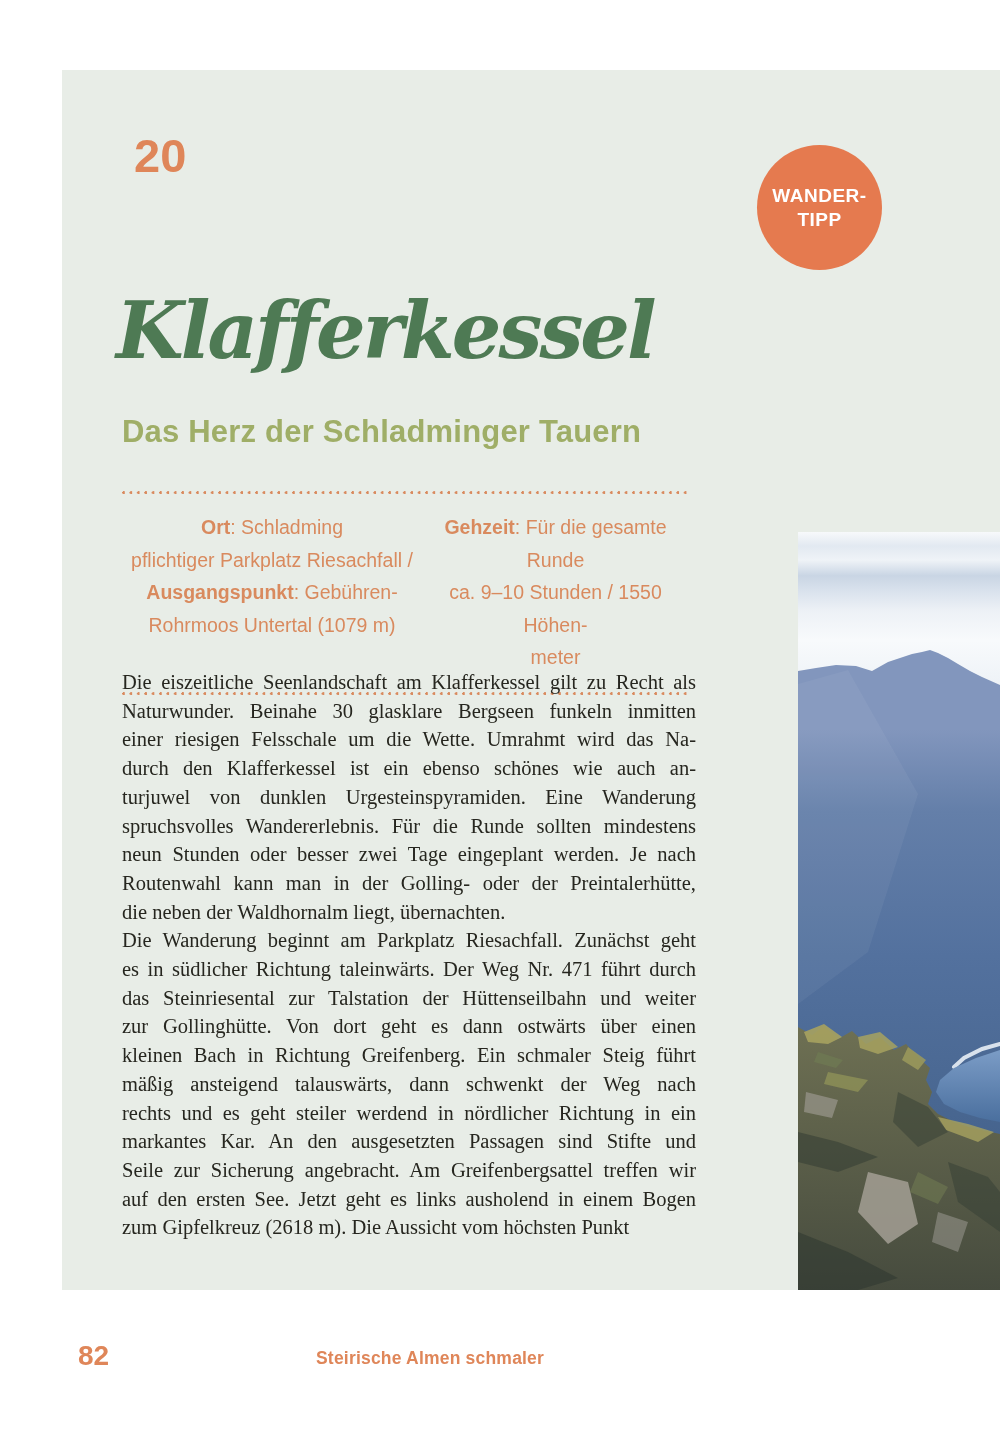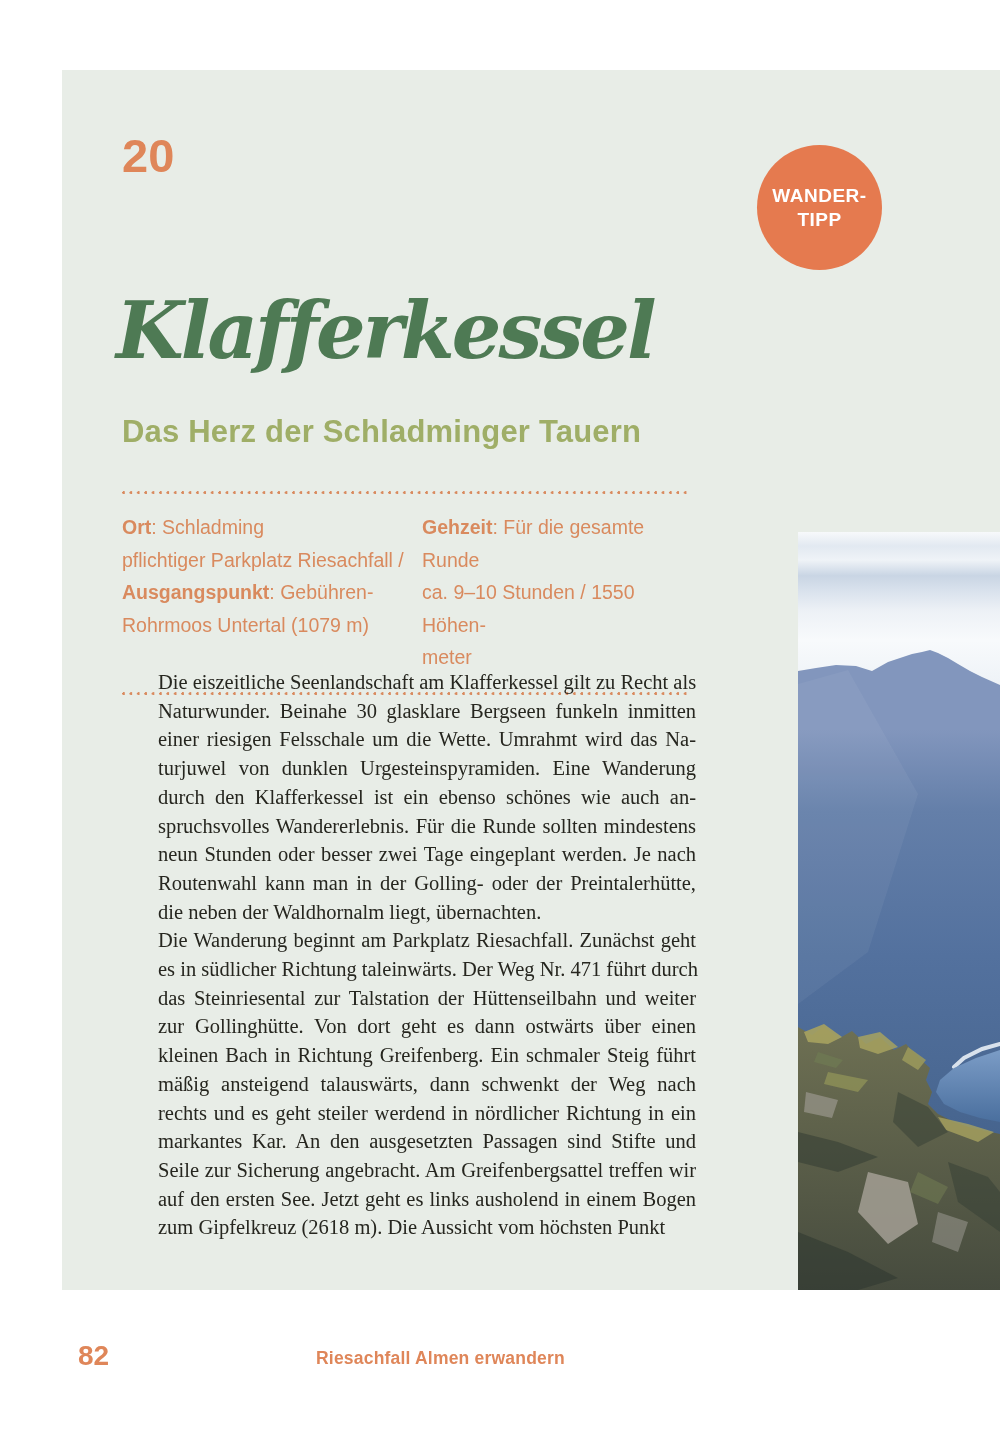--- a/index.html
+++ b/index.html
@@ -6,21 +6,21 @@
   body { background:#ffffff; font-family:"Liberation Sans", sans-serif; }
   .page {
     position:relative; width:1000px; height:1429px; background:#ffffff;
     overflow:hidden;
   }
   .panel {
     position:absolute; left:62px; top:70px; width:938px; height:1220px;
     background:#e8ede7;
   }
   .chapter-number {
-    position:absolute; left:60px; top:58px;
+    position:absolute; left:72px; top:58px;
     font-size:47px; font-weight:bold; color:#df8659; letter-spacing:0px;
   }
   .tip-badge {
     position:absolute; left:695px; top:75px; width:125px; height:125px;
     background:#e57a4f; border-radius:50%;
     display:flex; flex-direction:column; align-items:center; justify-content:center;
     color:#ffffff; font-weight:bold; font-size:19px; line-height:24px;
     letter-spacing:0.5px; text-align:center;
   }
   .script-title {
@@ -36,31 +36,32 @@
     position:absolute; left:60px; top:421px; width:567px;
   }
   .dotted {
     height:4px; width:100%;
     background-image: radial-gradient(circle at 1.6px 1.6px, #d98a5e 1.25px, rgba(0,0,0,0) 1.6px);
     background-size:7.4px 4px; background-repeat:repeat-x;
   }
   .info-cols {
     display:grid; grid-template-columns:300px 267px;
     padding:16px 0 18px 0;
+    text-align:center;
   }
   .info-line {
     font-size:19.5px; line-height:32.5px; color:#d98a5e;
   }
   .info-line .b { font-weight:bold; }
   .body-text {
     position:absolute; left:60px; top:598px; width:574px;
     font-family:"Liberation Serif", serif; font-size:20.5px; line-height:28.7px;
     color:#26261f;
   }
-  .line { white-space:nowrap; text-align:justify; text-align-last:justify;margin-left:36px; }
+  .line { white-space:nowrap; text-align:justify; text-align-last:justify; }
   .line.pe { text-align-last:left;font-family:Liberation Serif, serif; }
   .photo {
     position:absolute; right:0; bottom:0; width:202px; height:758px;
     overflow:hidden;
   }
   .photo svg { display:block; }
   .footer-pagenum {
     position:absolute; left:78px; top:1340px;
     font-size:28px; font-weight:bold; color:#df8659;
   }
@@ -101,22 +102,22 @@
           <div class="info-line"><span>meter</span></div>
         </div>
       </div>
       <div class="dotted"></div>
     </div>
 
     <div class="body-text">
       <div class="line">Die eiszeitliche Seenlandschaft am Klafferkessel gilt zu Recht als</div>
       <div class="line">Naturwunder. Beinahe 30 glasklare Bergseen funkeln inmitten</div>
       <div class="line">einer riesigen Felsschale um die Wette. Umrahmt wird das Na-</div>
+      <div class="line">durch den Klafferkessel ist ein ebenso schönes wie auch an-</div>
       <div class="line">turjuwel von dunklen Urgesteinspyramiden. Eine Wanderung</div>
-      <div class="line">durch den Klafferkessel ist ein ebenso schönes wie auch an-</div>
       <div class="line">spruchsvolles Wandererlebnis. Für die Runde sollten mindestens</div>
       <div class="line">neun Stunden oder besser zwei Tage eingeplant werden. Je nach</div>
       <div class="line">Routenwahl kann man in der Golling- oder der Preintalerhütte,</div>
       <div class="line pe">die neben der Waldhornalm liegt, übernachten.</div>
       <div class="line">Die Wanderung beginnt am Parkplatz Riesachfall. Zunächst geht</div>
       <div class="line">es in südlicher Richtung taleinwärts. Der Weg Nr. 471 führt durch</div>
       <div class="line">das Steinriesental zur Talstation der Hüttenseilbahn und weiter</div>
       <div class="line">zur Gollinghütte. Von dort geht es dann ostwärts über einen</div>
       <div class="line">kleinen Bach in Richtung Greifenberg. Ein schmaler Steig führt</div>
       <div class="line">mäßig ansteigend talauswärts, dann schwenkt der Weg nach</div>
@@ -177,14 +178,14 @@
         <path d="M0,700 L50,720 L100,746 L60,758 L0,758 Z" fill="#2e372f" opacity="0.55"></path>
         <path d="M150,630 L190,645 L202,660 L202,700 L160,670 Z" fill="#333d33" opacity="0.5"></path>
         <path d="M20,520 L45,528 L38,536 L16,530 Z" fill="#6f7a52" opacity="0.7"></path>
         <path d="M120,640 L150,655 L140,672 L112,660 Z" fill="#6f7a52" opacity="0.6"></path>
       </svg>
     </div>
 
   </div>
 
   <div class="footer-pagenum">82</div>
-  <div class="footer-title">Riesachfall Almen erwandern</div>
+  <div class="footer-title">Steirische Almen schmaler</div>
 </div>
 
 </body></html>

